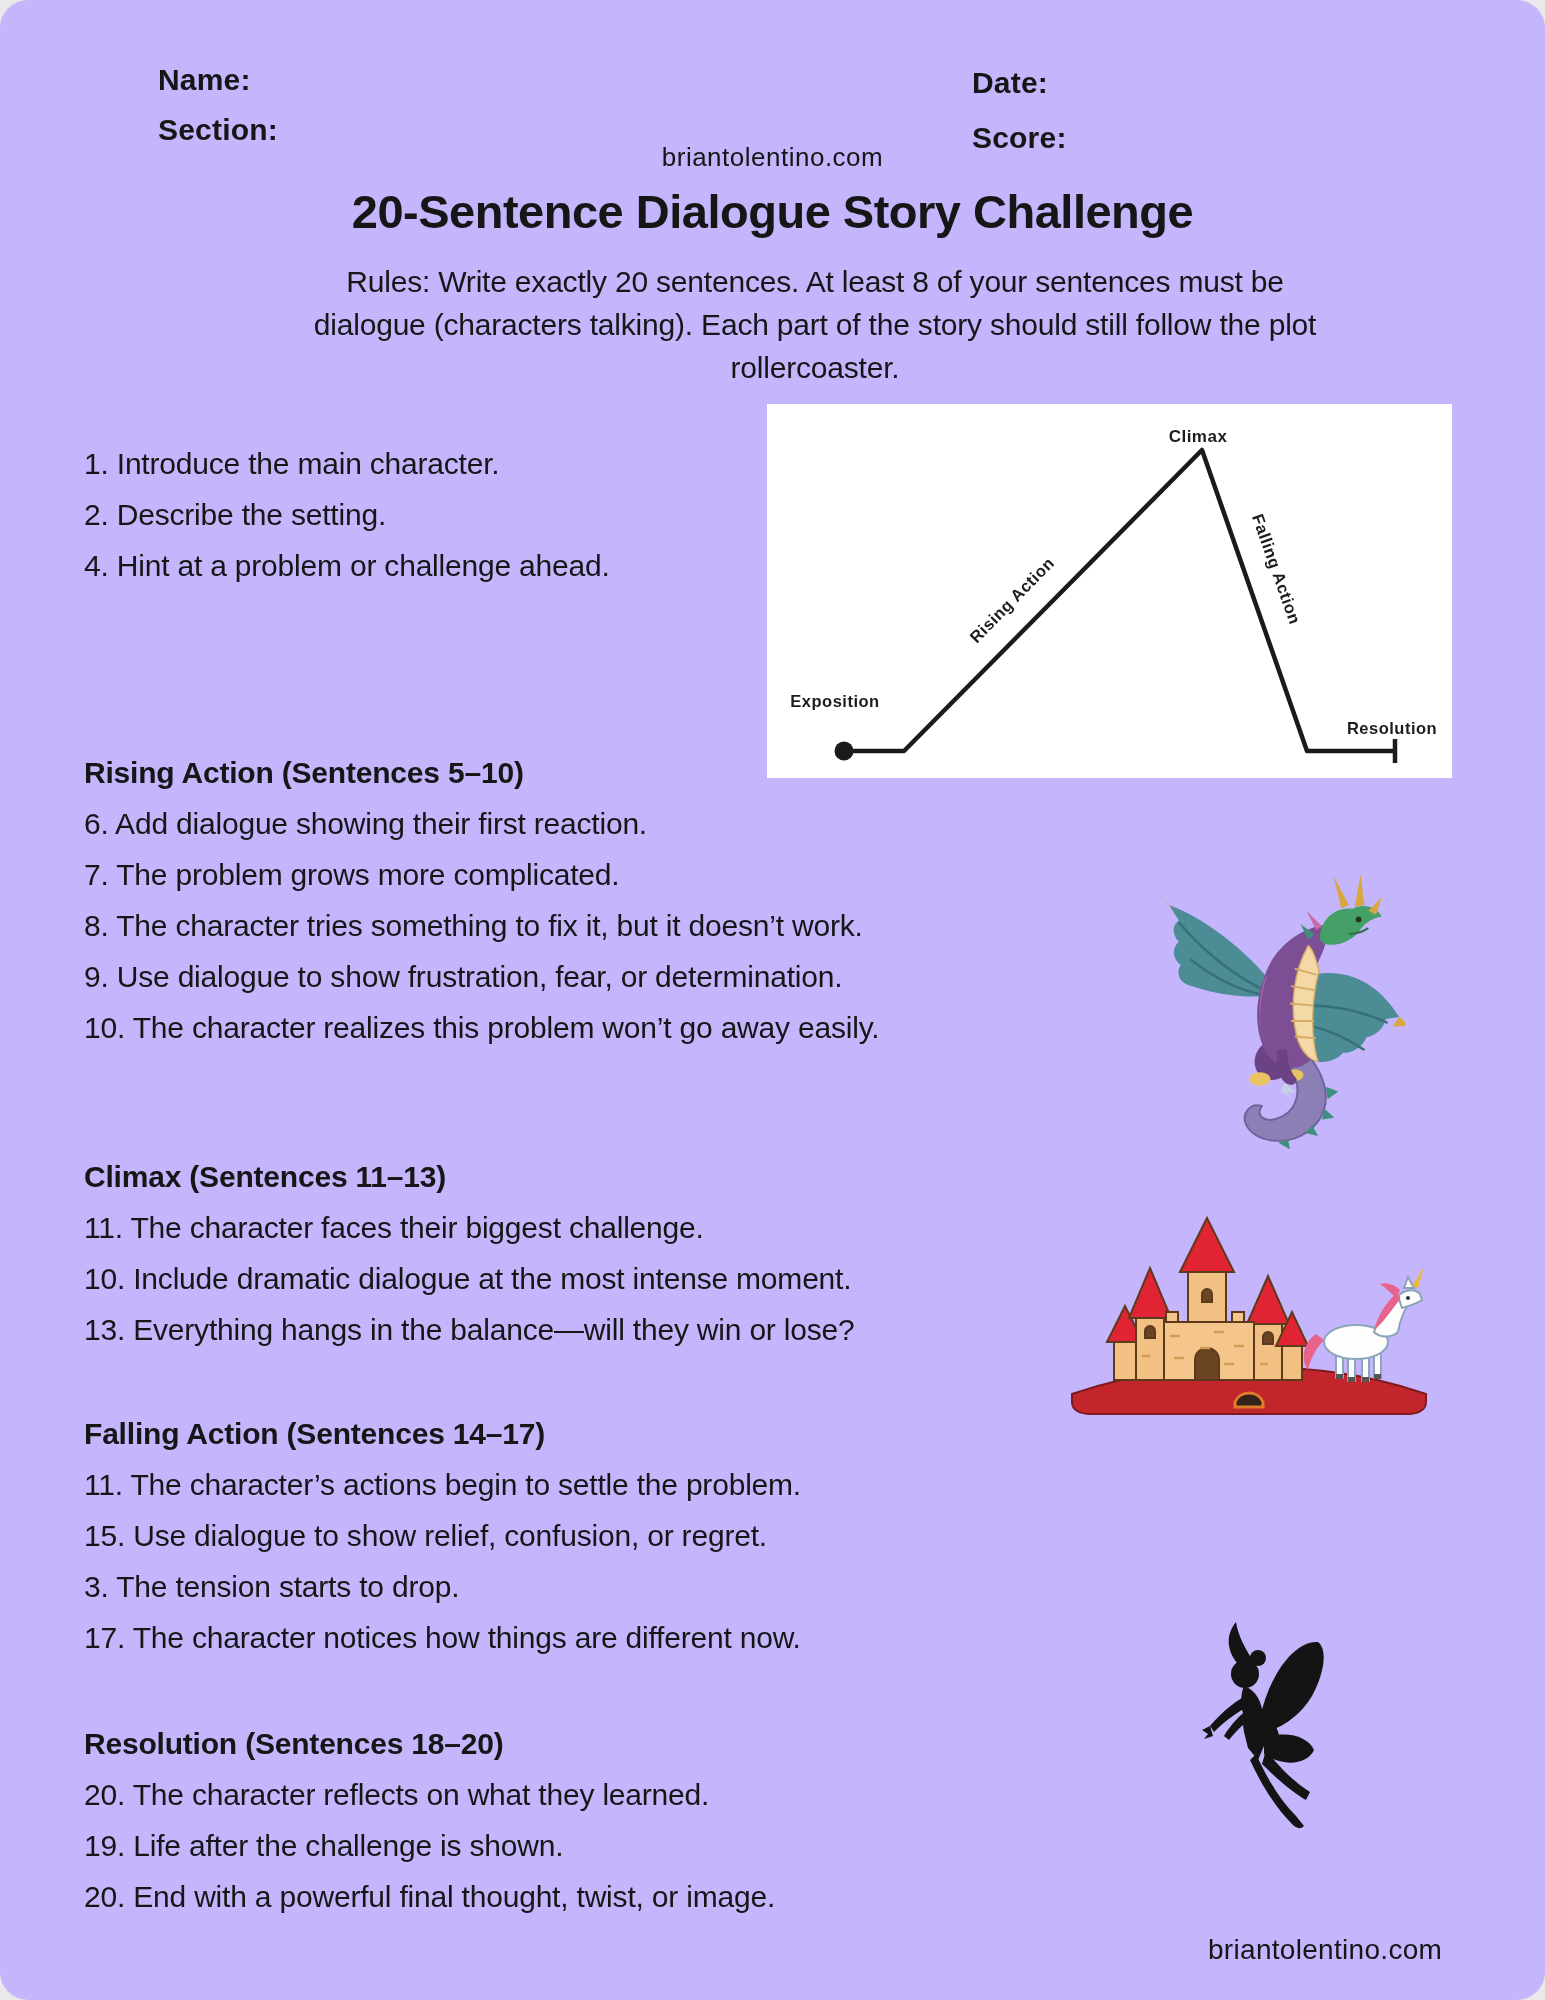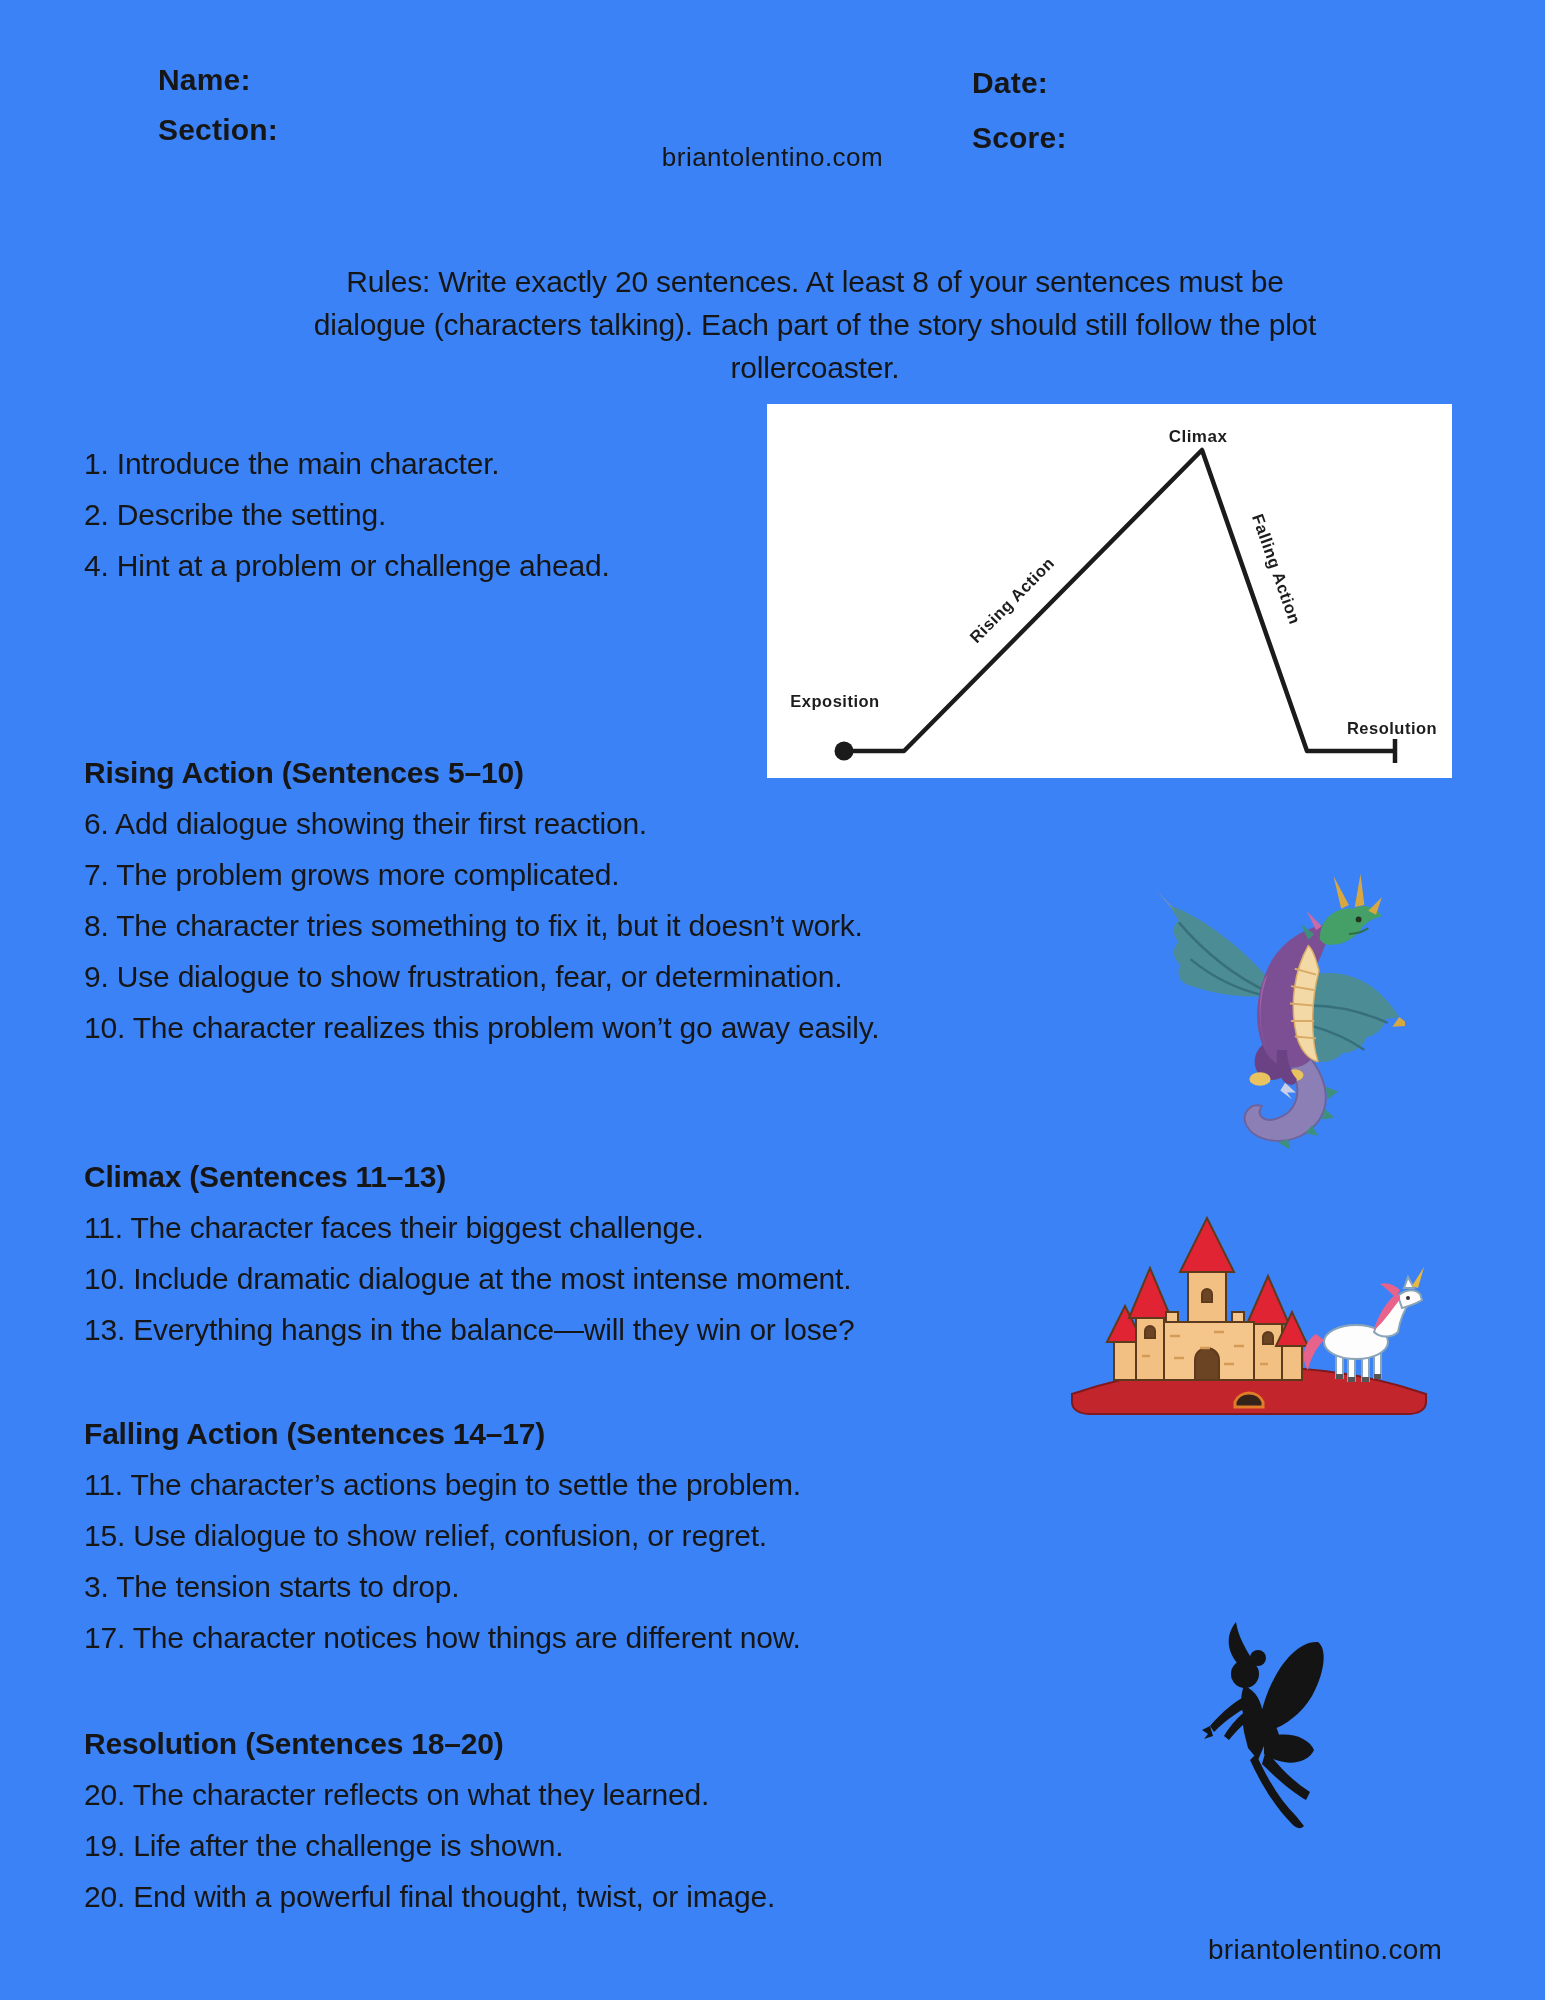--- a/index.html
+++ b/index.html
@@ -1,18 +1,18 @@
 <!DOCTYPE html>
 <html><head>
 <meta charset="utf-8">
 <style>
   html,body{margin:0;padding:0;background:#e9e9e9;}
   .page{
-    position:relative;width:1545px;height:2000px;background:#3b82f6;
-    font-family:"Liberation Sans",sans-serif;color:#161616;overflow:hidden;
+    position:relative;width:1545px;height:2000px;background:#c4b5fd;
+    font-family:"Liberation Sans",sans-serif;color:#161616;overflow:hidden;border-radius:28px;
   }
   .hdr-label{position:absolute;font-size:30px;font-weight:600;letter-spacing:.2px;}
   #lbl-name{left:158px;top:63px;}
   #lbl-section{left:158px;top:113px;}
   #lbl-date{left:972px;top:66px;}
   #lbl-score{left:972px;top:121px;}
   .watermark-top{
     position:absolute;left:0;top:142px;width:1545px;text-align:center;
     font-size:26px;font-weight:500;letter-spacing:.5px;
   }
@@ -54,20 +54,21 @@
 <body>
 
 <div class="page">
 
   <div class="hdr-label" id="lbl-name">Name:</div>
   <div class="hdr-label" id="lbl-section">Section:</div>
   <div class="hdr-label" id="lbl-date">Date:</div>
   <div class="hdr-label" id="lbl-score">Score:</div>
   <div class="watermark-top">briantolentino.com</div>
 
+  <h1 class="title">20-Sentence Dialogue Story Challenge</h1>
 
   <p class="rules">Rules: Write exactly 20 sentences. At least 8 of your sentences must be
 dialogue (characters talking). Each part of the story should still follow the plot
 rollercoaster.</p>
 
   <div class="diagram">
     <svg viewBox="0 0 685 374">
       <circle cx="77" cy="347" r="9.5" fill="#1b1b1b"></circle>
       <path d="M77 347 H137 L435 46 L540 347 H628" fill="none" stroke="#1b1b1b" stroke-width="4.5" stroke-linejoin="round"></path>
       <path d="M628 335 V359" fill="none" stroke="#1b1b1b" stroke-width="4.5"></path>

